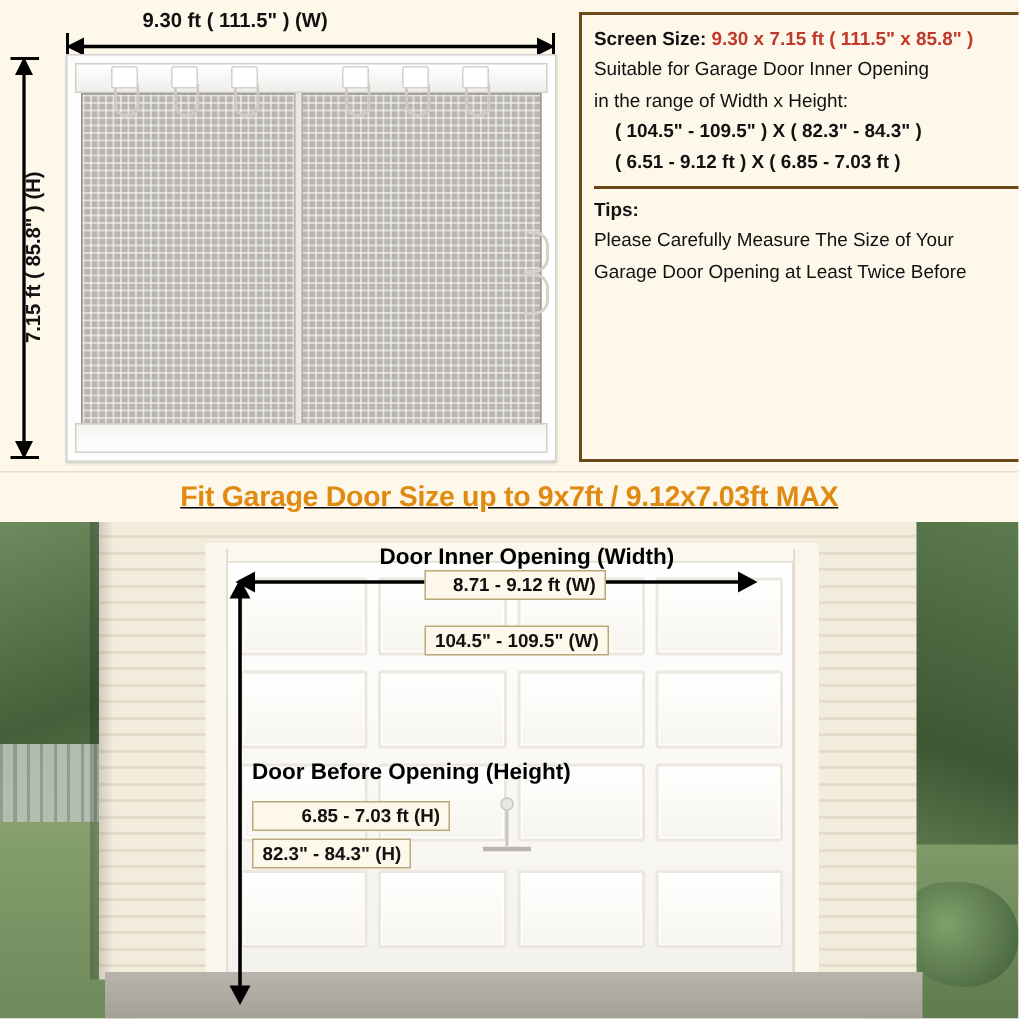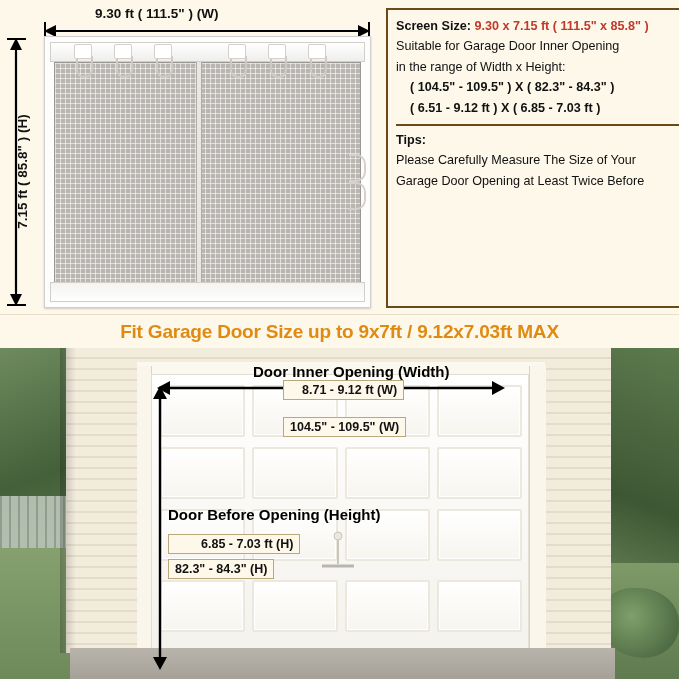--- a/index.html
+++ b/index.html
@@ -151,20 +151,21 @@
   
   .banner {
     position: absolute;
     left: 0; top: 314px;
     width: 679px; height: 34px;
     background: #fdf8ea;
     display: flex;
     align-items: center;
     justify-content: center;
     border-top: 1px solid #e7dfc7;
+    text-decoration: underline;
   }
   .banner-text {
     font-size: 19px;
     font-weight: bold;
     color: #e08a12;
     letter-spacing: -0.2px;
     white-space: nowrap;
   }
 
   

